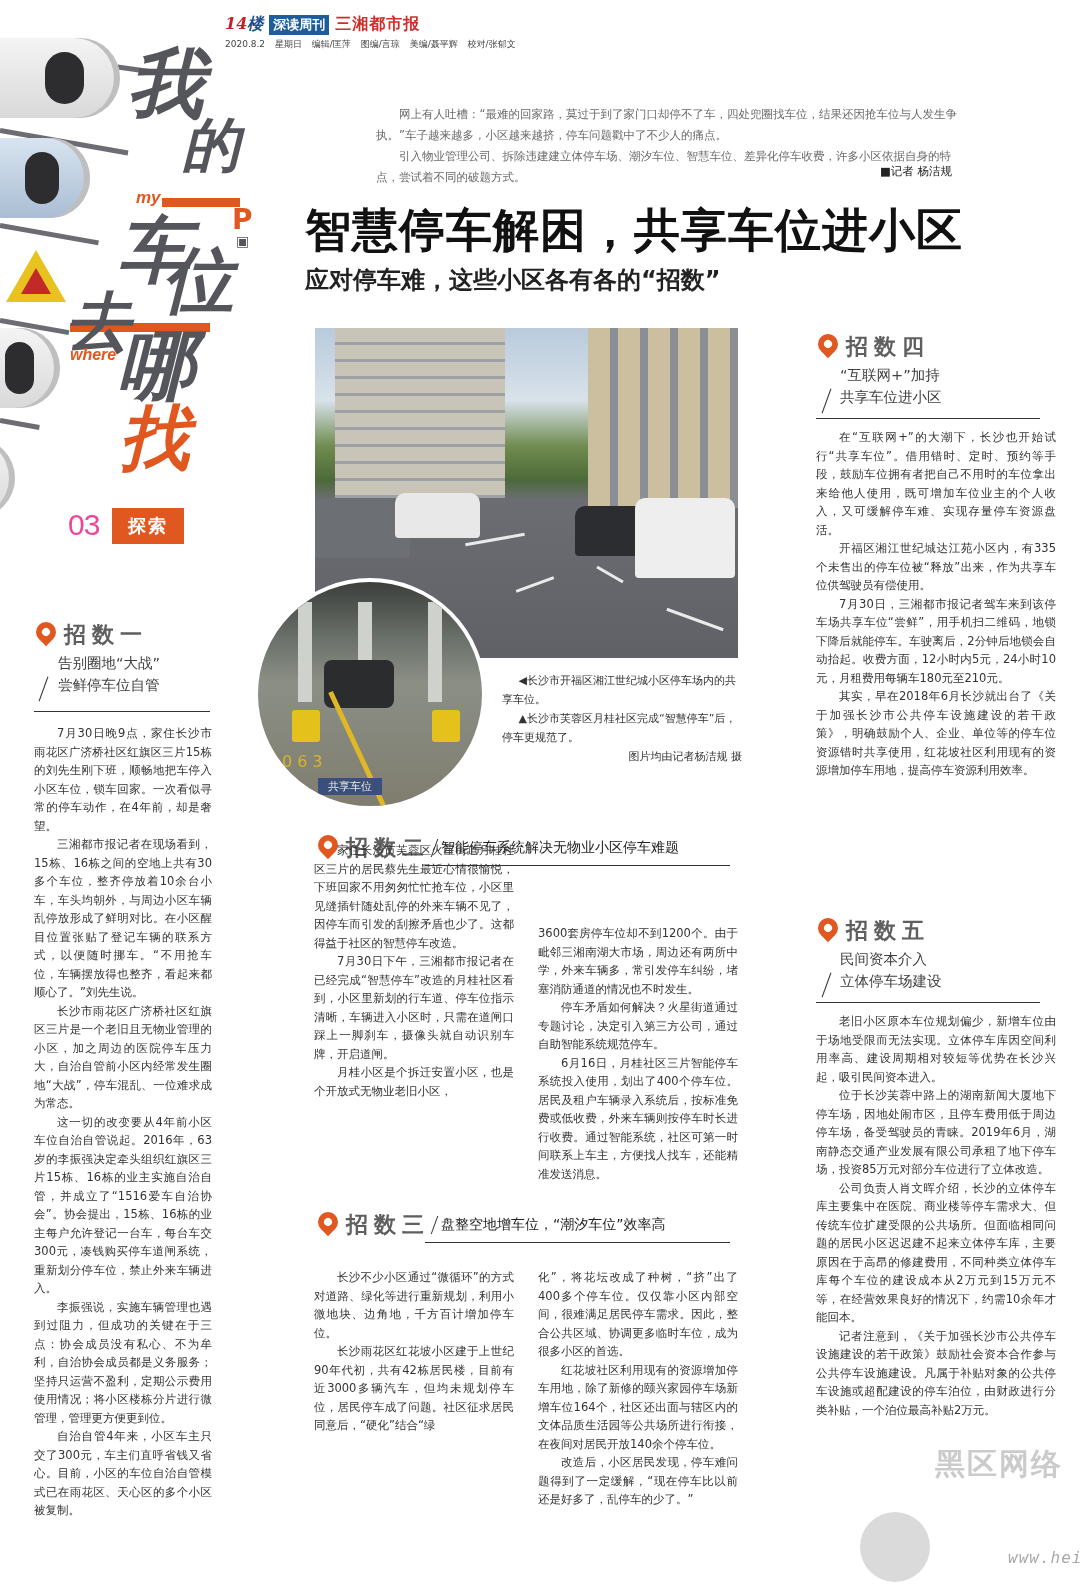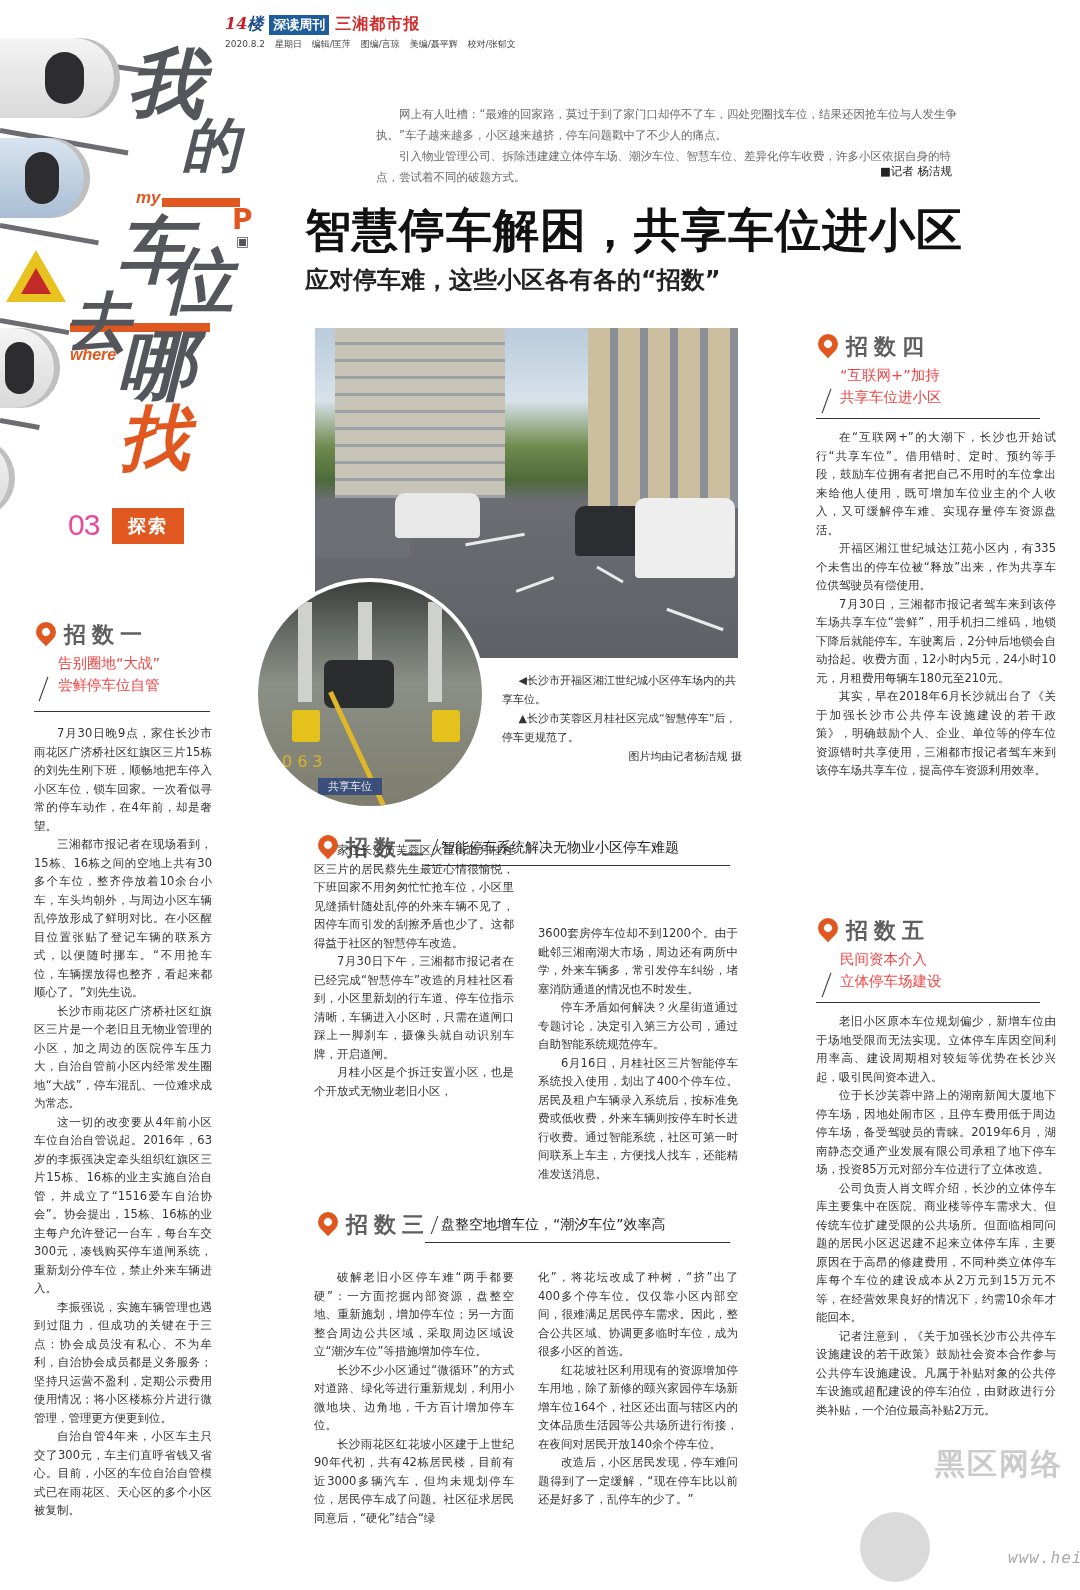--- a/index.html
+++ b/index.html
@@ -59,21 +59,21 @@
   .g-num { position: absolute; left: 24px; top: 170px; color: #d7b42a; font-size: 16px; letter-spacing: 5px; }
   .caption { position: absolute; left: 502px; top: 671px; width: 240px; font-size: 11px; line-height: 19px; color: #333; }
   .caption p { text-indent: 1.5em; }
   .credit { text-align: right; }
 
   
   .pin { display: inline-block; width: 20px; height: 20px; background: #e0581f; border-radius: 50% 50% 50% 0; transform: rotate(-45deg); position: relative; margin-right: 8px; top: -3px; }
   .pin::after { content: ""; position: absolute; left: 6px; top: 6px; width: 8px; height: 8px; background: #fff; border-radius: 50%; }
   .sec-head { position: absolute; display: flex; align-items: center; }
   .sec-label { font-size: 22px; font-weight: bold; color: #5f5f5f; letter-spacing: 6px; font-family: "DejaVu Serif", serif; }
-  .sec-sub { position: absolute; font-size: 14.5px; line-height: 22px; color: #ef4444; }
+  .sec-sub { position: absolute; font-size: 14.5px; line-height: 22px; color: #404040; }
   .sec-rule { position: absolute; height: 1px; background: #333; }
   .slash { position: absolute; width: 1px; background: #333; transform: rotate(20deg); }
   .inline-sub { font-size: 14px; color: #222; margin-left: 4px; padding-left: 6px; border-left: 1px solid #333; transform: skewX(-20deg); }
   .inline-sub span { display: inline-block; transform: skewX(20deg); }
 
   .col { position: absolute; font-size: 11.5px; line-height: 18.5px; color: #333; text-align: justify; }
   .col p { text-indent: 2em; }
 
   .watermark { position: absolute; left: 1008px; top: 1548px; font-size: 16px; color: #9a9a9a; font-style: italic; letter-spacing: 1px; font-family: "DejaVu Sans Mono", monospace; opacity: 0.85; }
   .wm-circle { position: absolute; left: 860px; top: 1512px; width: 70px; height: 70px; border-radius: 50%; background: rgba(150,150,150,0.35); }
@@ -210,21 +210,20 @@
   <p>6月16日，月桂社区三片智能停车系统投入使用，划出了400个停车位。居民及租户车辆录入系统后，按标准免费或低收费，外来车辆则按停车时长进行收费。通过智能系统，社区可第一时间联系上车主，方便找人找车，还能精准发送消息。</p>
 </div>
 
 <div class="sec-head" style="left:318px;top:1210px;">
   <span class="pin"></span>
   <span class="sec-label">招数三</span>
   <span class="inline-sub"><span>盘整空地增车位，“潮汐车位”效率高</span></span>
 </div>
 <div class="sec-rule" style="left:425px;top:1242px;width:305px;"></div>
 <div class="col" style="left:314px;top:1268px;width:200px;">
-  <p>破解老旧小区停车难“两手都要硬”：一方面挖掘内部资源，盘整空地、重新施划，增加停车位；另一方面整合周边公共区域，采取周边区域设立“潮汐车位”等措施增加停车位。</p>
   <p>长沙不少小区通过“微循环”的方式对道路、绿化等进行重新规划，利用小微地块、边角地，千方百计增加停车位。</p>
   <p>长沙雨花区红花坡小区建于上世纪90年代初，共有42栋居民楼，目前有近3000多辆汽车，但均未规划停车位，居民停车成了问题。社区征求居民同意后，“硬化”结合“绿</p>
 </div>
 <div class="col" style="left:538px;top:1268px;width:200px;">
   <p style="text-indent:0">化”，将花坛改成了种树，“挤”出了400多个停车位。仅仅靠小区内部空间，很难满足居民停车需求。因此，整合公共区域、协调更多临时车位，成为很多小区的首选。</p>
   <p>红花坡社区利用现有的资源增加停车用地，除了新修的颐兴家园停车场新增车位164个，社区还出面与辖区内的文体品质生活园等公共场所进行衔接，在夜间对居民开放140余个停车位。</p>
   <p>改造后，小区居民发现，停车难问题得到了一定缓解，“现在停车比以前还是好多了，乱停车的少了。”</p>
 </div>
 
 <div class="sec-head" style="left:818px;top:332px;">
@@ -234,21 +233,21 @@
 <div class="sec-sub" style="left:840px;top:364px;">
   <div>“互联网+”加持</div>
   <div>共享车位进小区</div>
 </div>
 <div class="slash" style="left:826px;top:388px;height:26px;"></div>
 <div class="sec-rule" style="left:816px;top:418px;width:224px;"></div>
 <div class="col" style="left:816px;top:428px;width:240px;">
   <p>在“互联网+”的大潮下，长沙也开始试行“共享车位”。借用错时、定时、预约等手段，鼓励车位拥有者把自己不用时的车位拿出来给他人使用，既可增加车位业主的个人收入，又可缓解停车难、实现存量停车资源盘活。</p>
   <p>开福区湘江世纪城达江苑小区内，有335个未售出的停车位被“释放”出来，作为共享车位供驾驶员有偿使用。</p>
   <p>7月30日，三湘都市报记者驾车来到该停车场共享车位“尝鲜”，用手机扫二维码，地锁下降后就能停车。车驶离后，2分钟后地锁会自动抬起。收费方面，12小时内5元，24小时10元，月租费用每辆车180元至210元。</p>
-  <p>其实，早在2018年6月长沙就出台了《关于加强长沙市公共停车设施建设的若干政策》，明确鼓励个人、企业、单位等的停车位资源错时共享使用，三湘都市报记者驾车来到该停车场共享车位，提高停车资源利用效率。</p>
+  <p>其实，早在2018年6月长沙就出台了《关于加强长沙市公共停车设施建设的若干政策》，明确鼓励个人、企业、单位等的停车位资源错时共享使用，红花坡社区利用现有的资源增加停车用地，提高停车资源利用效率。</p>
 </div>
 
 <div class="sec-head" style="left:818px;top:916px;">
   <span class="pin"></span>
   <span class="sec-label">招数五</span>
 </div>
 <div class="sec-sub" style="left:840px;top:948px;">
   <div>民间资本介入</div>
   <div>立体停车场建设</div>
 </div>

